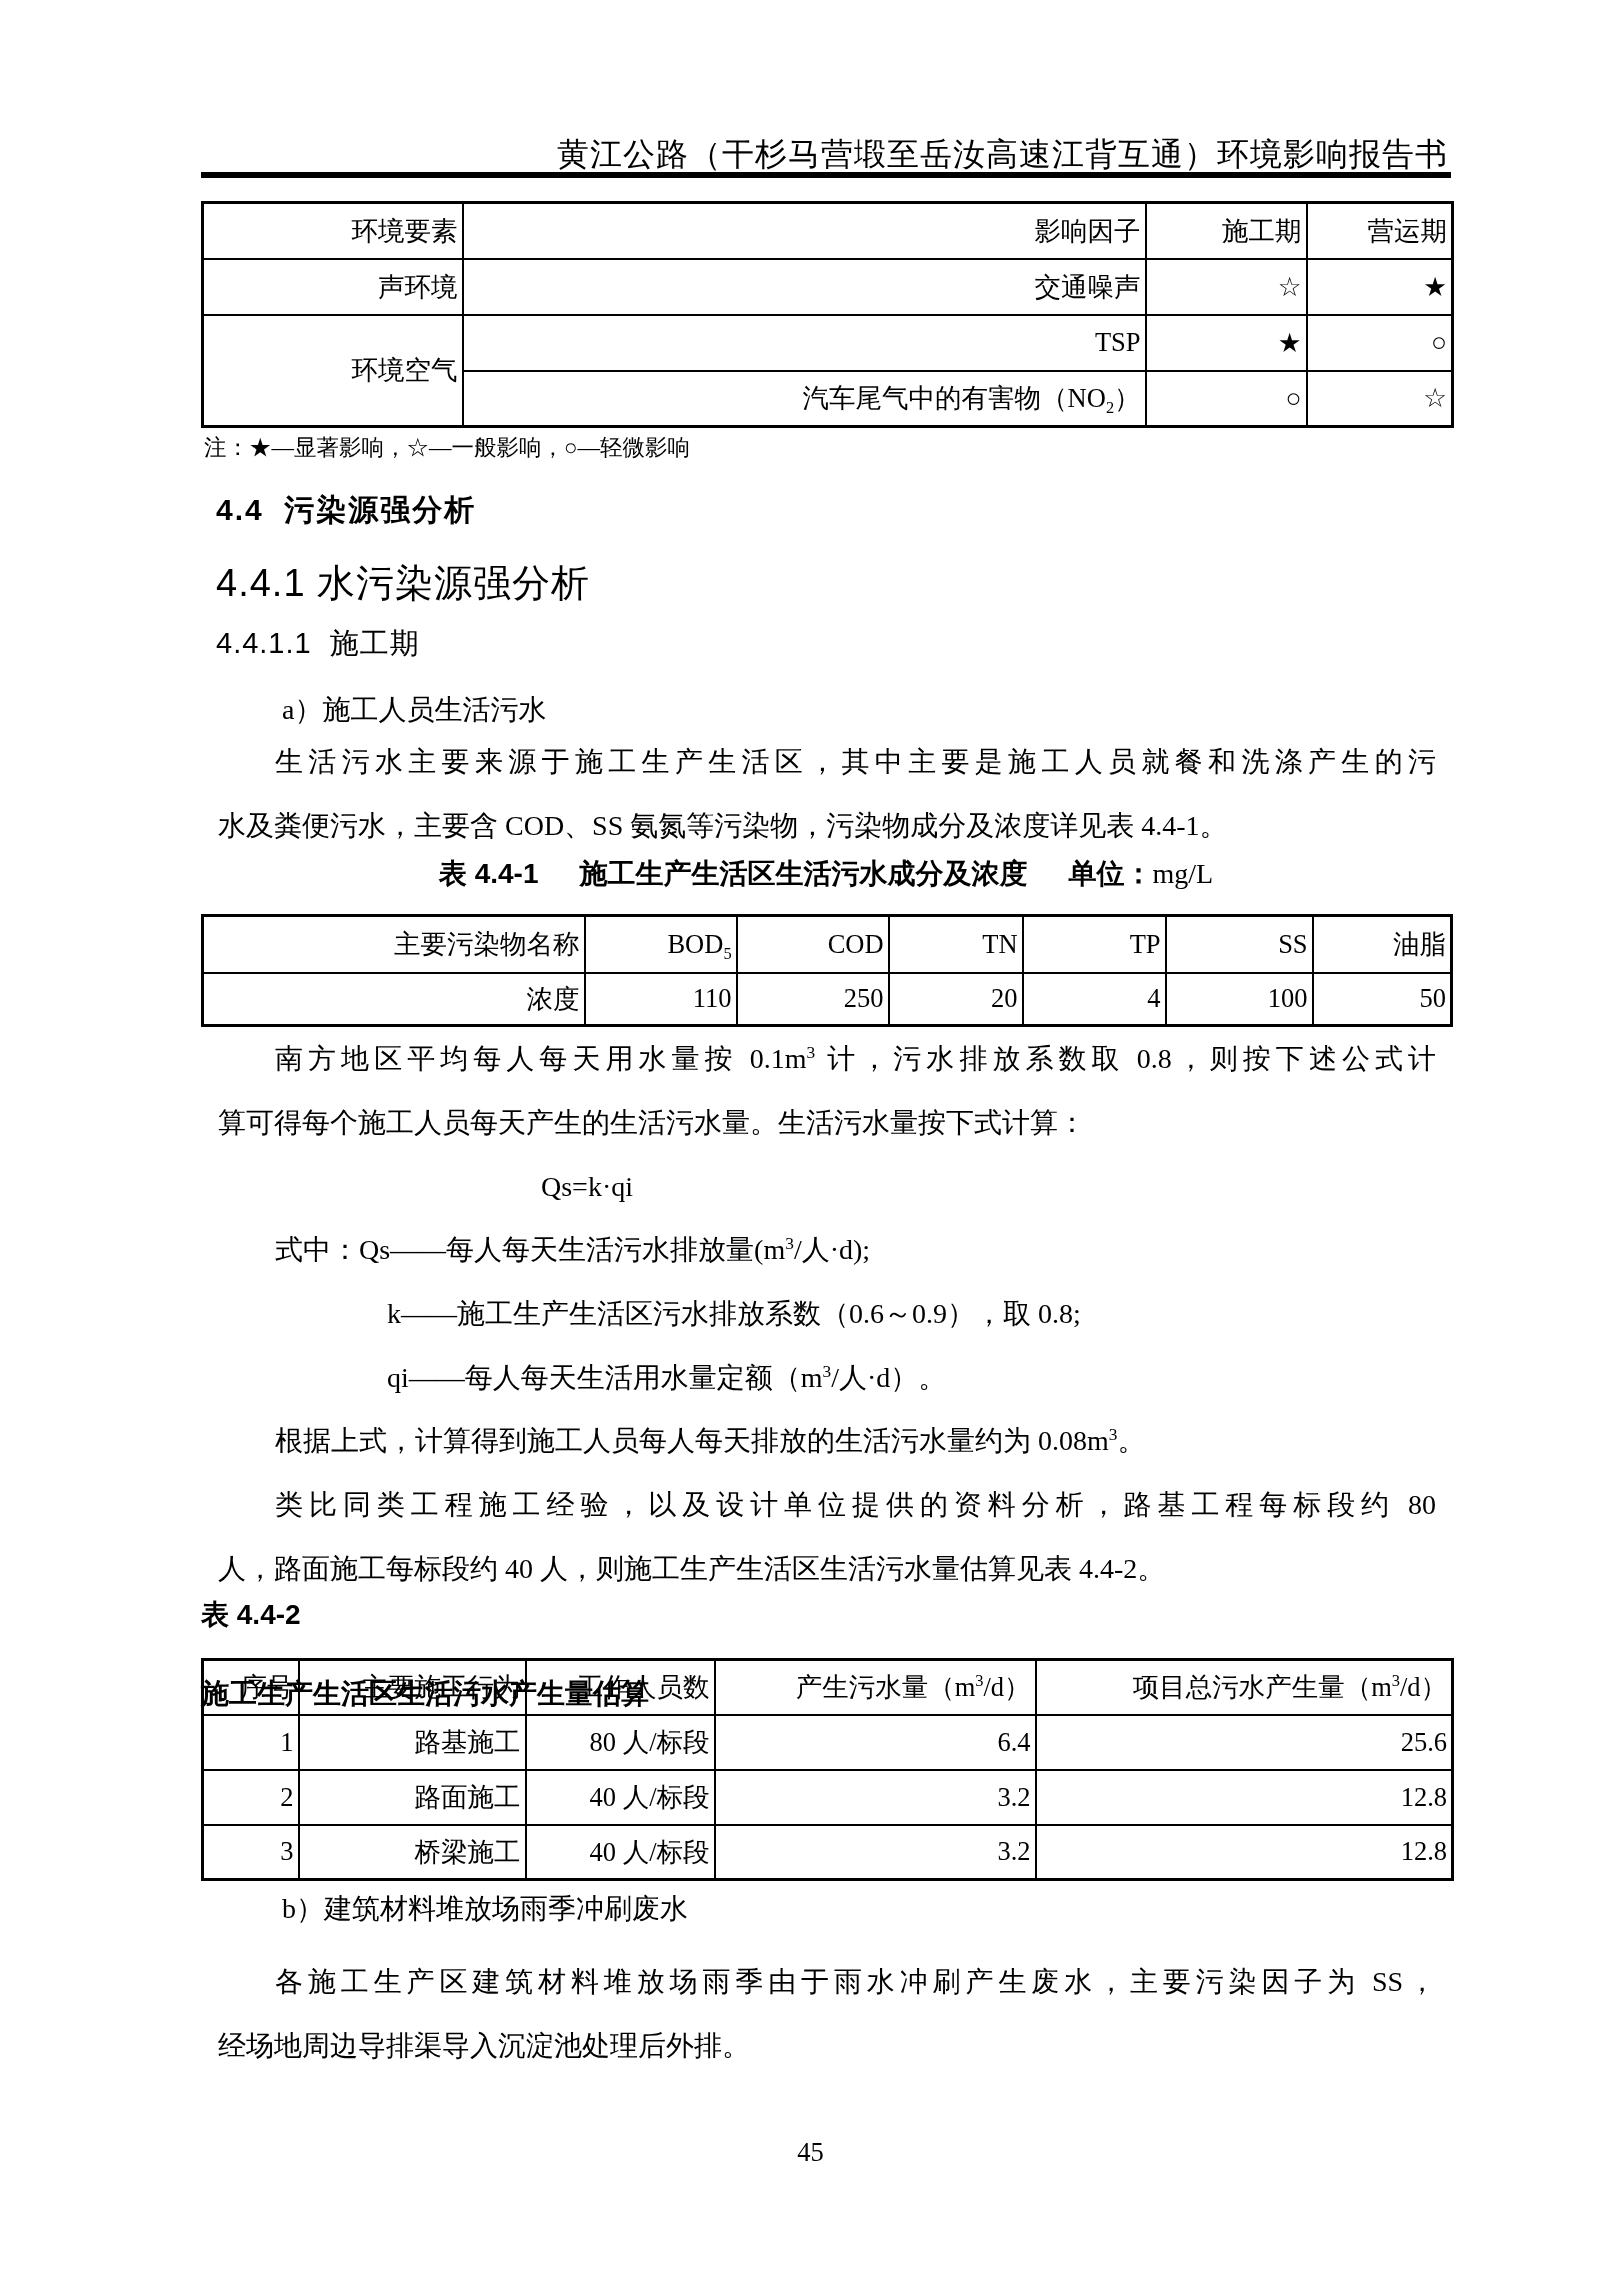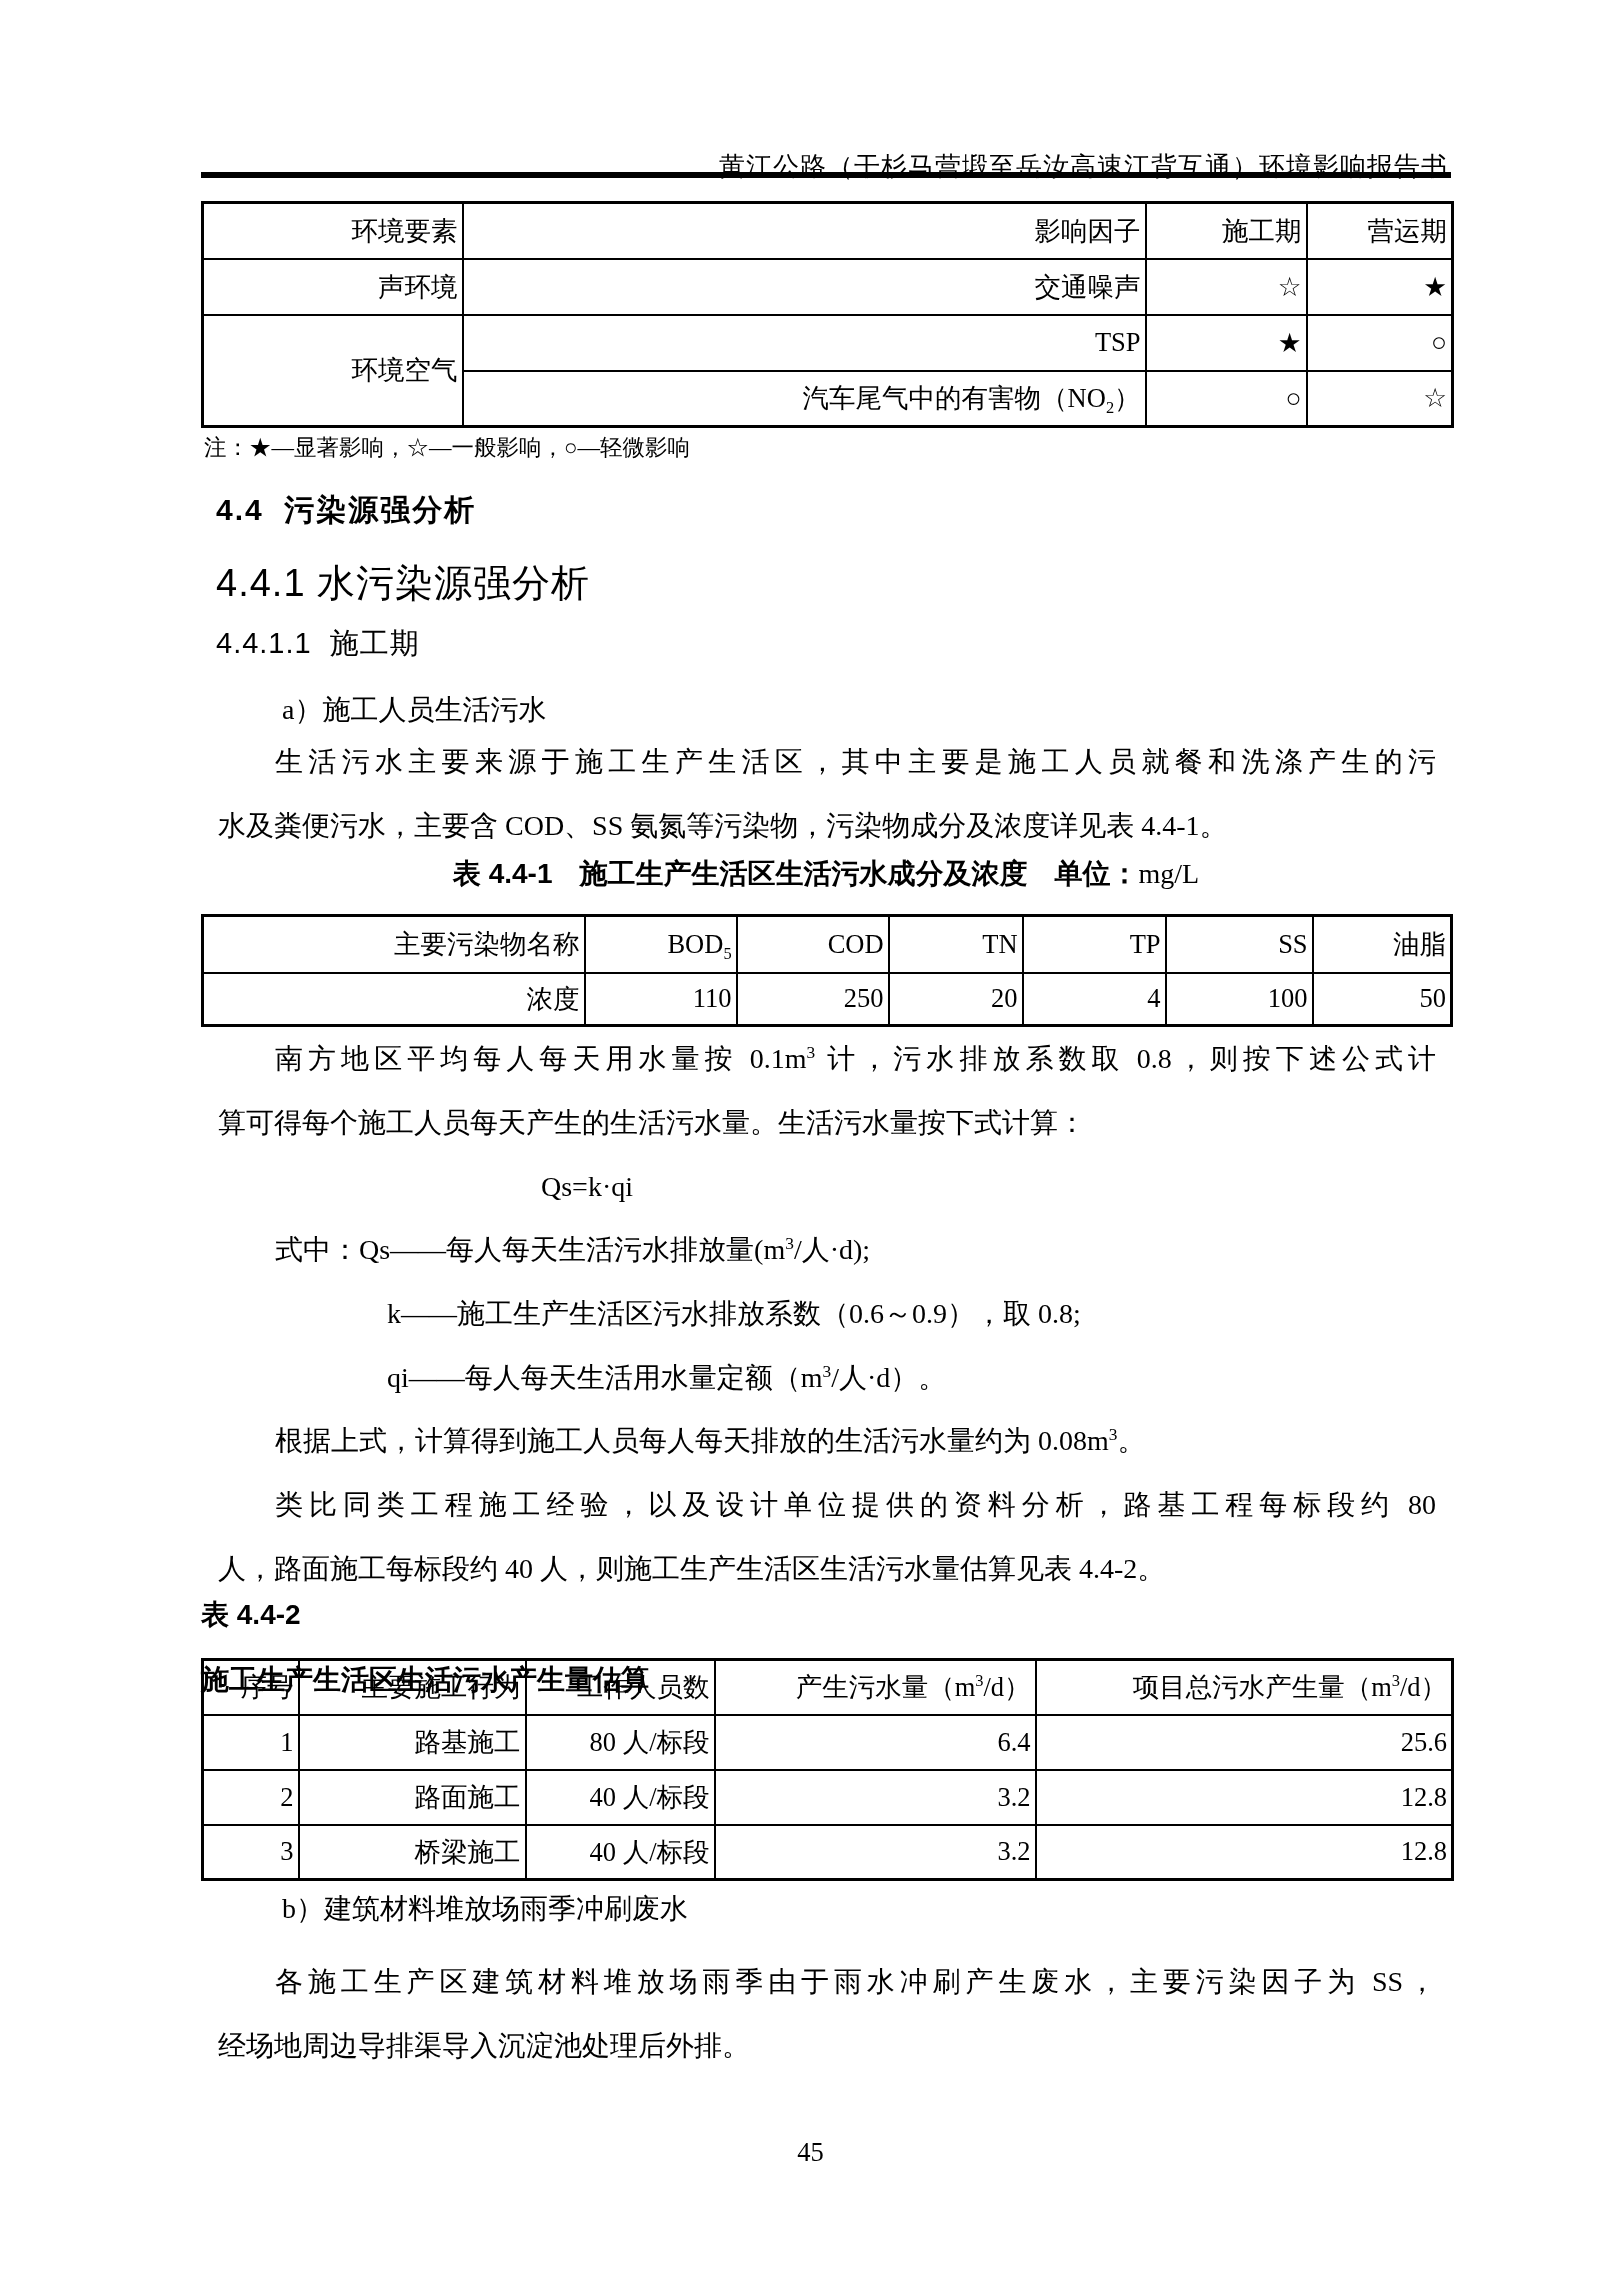--- a/index.html
+++ b/index.html
@@ -13,24 +13,23 @@
     font-family: "Liberation Serif", "DejaVu Serif", serif;
     color: #000000;
     overflow: hidden;
   }
 
   
   .running-head {
     position: absolute;
     top: 133px;
     right: 173px;
-    font-size: 26px;
+    font-size: 32px;
     letter-spacing: 1px;
     white-space: nowrap;
-    margin-top: 16px;
   }
   .head-rule {
     position: absolute;
     top: 172px;
     left: 201px;
     width: 1250px;
     height: 5.9px;
     background: #000;
   }
 
@@ -119,21 +118,21 @@
   sup { font-size: 0.62em; vertical-align: super; line-height: 0; }
   sub { font-size: 0.62em; vertical-align: sub; line-height: 0; }
 
   
   .tbl-title {
     position: absolute;
     left: 201px;
     width: 1250px;
     display: flex;
     justify-content: center;
-    gap: 27px;
+    gap: 41px;
     font-family: "Liberation Sans", "DejaVu Sans", sans-serif;
     font-weight: bold;
     font-size: 28px;
     white-space: nowrap;
   }
   .tbl-title .unit-value { font-family: "Liberation Serif", "DejaVu Serif", serif; font-weight: normal; }
   .title-441 { top: 855px; }
   .title-442 { top: 1596px; flex-direction: column; }
 
   

